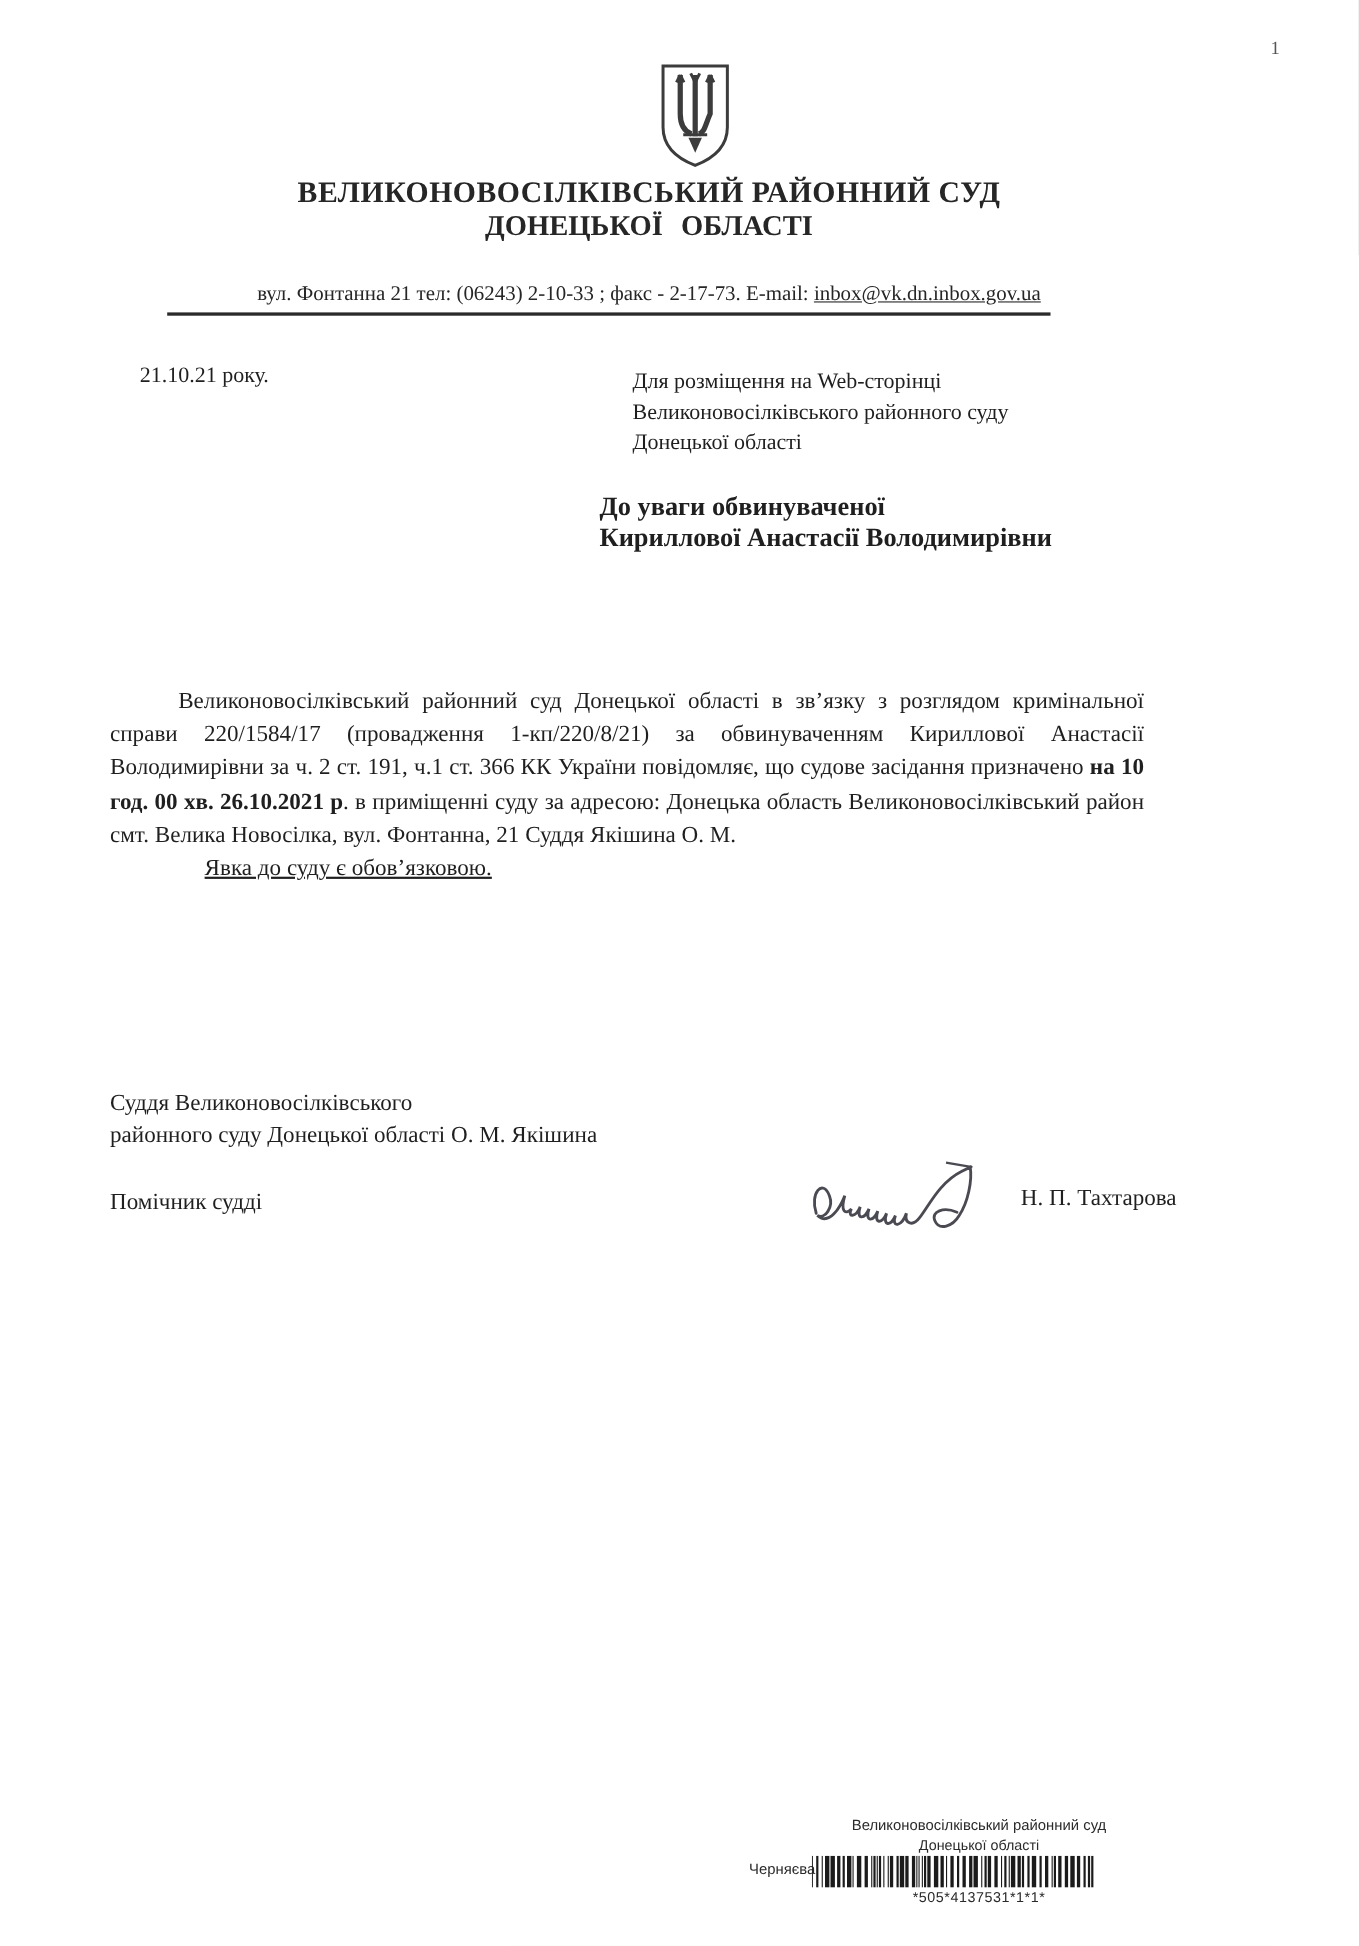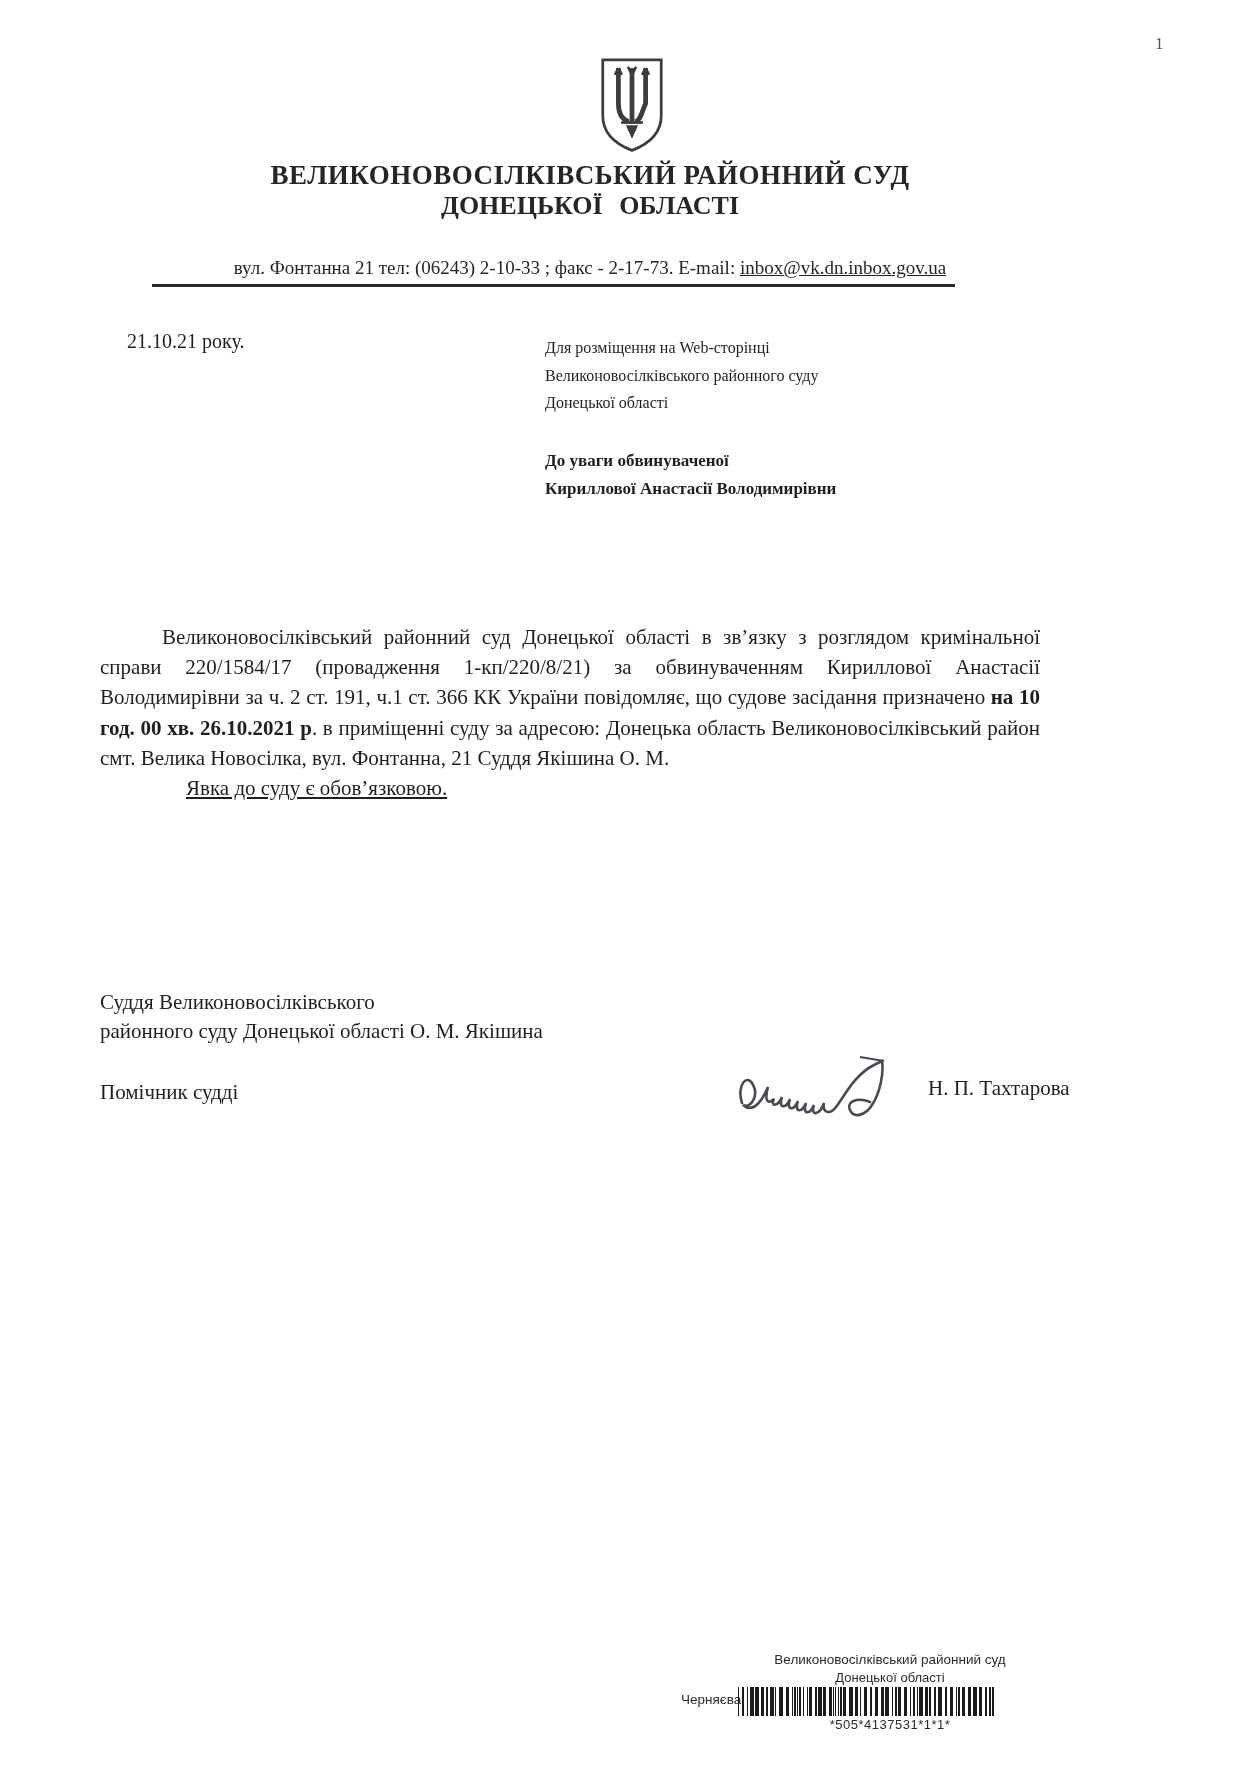--- a/index.html
+++ b/index.html
@@ -10,22 +10,22 @@
   .b{font-weight:bold;}
   .u{text-decoration:underline;}
   
   .hdr-title1{left:0;top:160px;width:1180px;font-size:27px;font-weight:bold;letter-spacing:.5px;text-align:center;color:#262626;}
   .hdr-title2{left:0;top:191px;width:1180px;font-size:26px;font-weight:bold;word-spacing:10px;text-align:center;color:#262626;}
   .hdr-addr{left:0;top:228px;width:1180px;font-size:21px;text-align:center;color:#262626;}
   .hdr-contact{left:0;top:257px;width:1180px;font-size:19px;text-align:center;color:#262626;}
   .hdr-rule{left:152px;top:284px;width:803px;height:3px;background:#2a2a2a;}
   
   .date-line{left:127px;top:303px;font-size:20px;margin-top:27px;}
-  .addr-block{left:545px;top:334px;font-size:16px;line-height:27.5px;}
-  .attn-block{left:545px;top:447px;font-size:17px;line-height:28px;font-weight:bold;}
+  .addr-block{left:575px;top:334px;font-size:20px;line-height:27.5px;}
+  .attn-block{left:545px;top:447px;font-size:24px;line-height:28px;font-weight:bold;}
   
   .body-block{left:100px;top:622px;width:940px;font-size:21px;line-height:30.2px;text-align:justify;}
   .body-block p{margin:0;text-indent:62px;}
   .yavka .u{padding-right:6px;margin-left:24px;}
   
   .sig-judge1{left:100px;top:990px;font-size:21px;}
   .sig-judge2{left:100px;top:1019px;font-size:21px;}
   .sig-asst{left:100px;top:1080px;font-size:21px;}
   .sig-scribble{left:732px;top:1055px;}
   .sig-name{left:928px;top:1076px;font-size:21px;}

